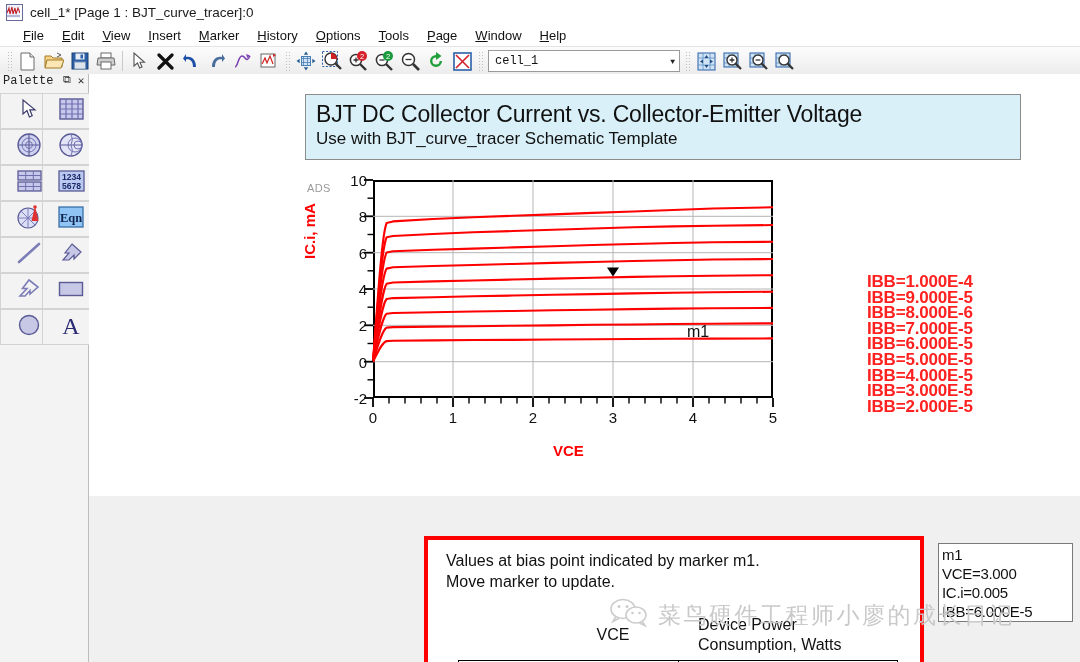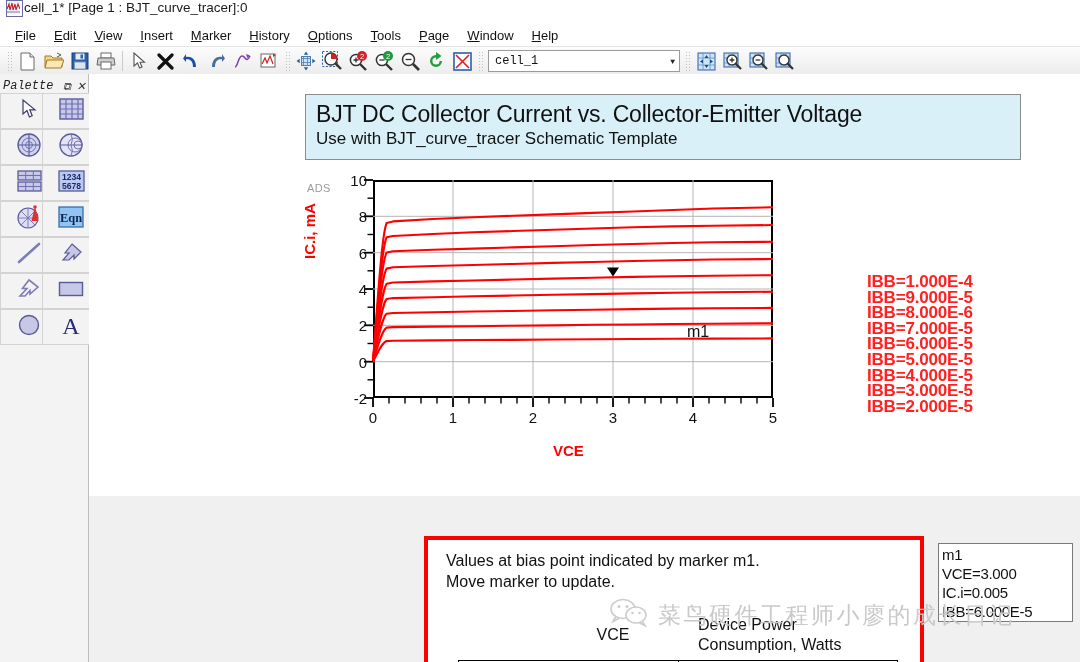--- a/index.html
+++ b/index.html
@@ -5,48 +5,48 @@
   html,body{margin:0;padding:0;}
   body{
     width:1080px;height:662px;overflow:hidden;
     font-family:"Liberation Sans", sans-serif;
     background:#ffffff;
     -webkit-font-smoothing:antialiased;
   }
   .app{position:relative;width:1080px;height:662px;background:#f0f0f0;}
 
   
-  .titlebar{height:24px;background:#ffffff;display:flex;align-items:flex-start;padding-left:6px;gap:1px;}
+  .titlebar{height:24px;background:#ffffff;display:flex;align-items:center;padding-left:6px;gap:7px;}
   .title-ico{width:15px;height:15px;background:#ffffff;border:1px solid #6a6a9a;position:relative;overflow:hidden;}
   .title-ico svg{position:absolute;left:0;top:0;}
   .titlebar .ttext{font-size:13.5px;color:#1a1a1a;font-family:"Liberation Sans",sans-serif;}
 
   
-  .menubar{height:22px;background:#ffffff;display:flex;align-items:center;padding-left:6px;}
+  .menubar{height:22px;background:#ffffff;display:flex;align-items:center;padding-left:14px;}
   .menu-item{font-size:13px;color:#111;padding:1px 9px;cursor:default;}
   .menu-item u{text-decoration:underline;}
 
   
   .toolbar{height:28px;background:linear-gradient(#fcfcfc,#ececed);
            border-top:1px solid #e4e4e4;border-bottom:1px solid #c3c3c3;
            display:flex;align-items:center;padding-left:4px;}
   .tbtn{width:26px;height:24px;display:flex;align-items:center;justify-content:center;border-radius:2px;}
   .grip{width:5px;height:20px;margin:0 3px;
         background-image:radial-gradient(#b8b8b8 35%, transparent 36%);
         background-size:3px 3px;opacity:.85;}
   .tsep{width:1px;height:20px;background:#cacaca;margin:0 3px;}
   .combo{width:180px;height:20px;background:#fff;border:1px solid #9a9a9a;
          display:flex;align-items:center;justify-content:space-between;
          font-family:"Liberation Mono",monospace;font-size:12px;color:#111;padding:0 4px 0 6px;margin:0 2px;}
   .combo .arw{font-size:8px;color:#222;}
 
   
   .palette{position:absolute;left:0;top:74px;width:88px;height:588px;background:#f3f3f3;border-right:1px solid #bdbdbd;}
-  .palette-hdr{height:19px;display:flex;align-items:flex-end;background:#f3f3f3;
-               font-family:"Liberation Mono",monospace;font-size:12px;color:#222;padding-left:3px;font-style:italic;}
+  .palette-hdr{height:19px;display:flex;align-items:flex-start;background:#f3f3f3;
+               font-family:"Liberation Mono",monospace;font-size:12px;color:#222;padding-left:3px;}
   .palette-hdr .sp{flex:1;}
   .palette-hdr .hb{width:14px;text-align:center;font-size:11px;color:#333;}
   .pgrid{display:grid;grid-template-columns:42px 42px;}
   .pcell{width:58px;height:36px;display:flex;align-items:center;justify-content:center;
          border:1px solid #d3d3d3;background:#f3f3f3;box-sizing:border-box;}
 
   
   .canvas{position:absolute;left:89px;top:74px;width:991px;height:422px;background:#ffffff;}
 
   

